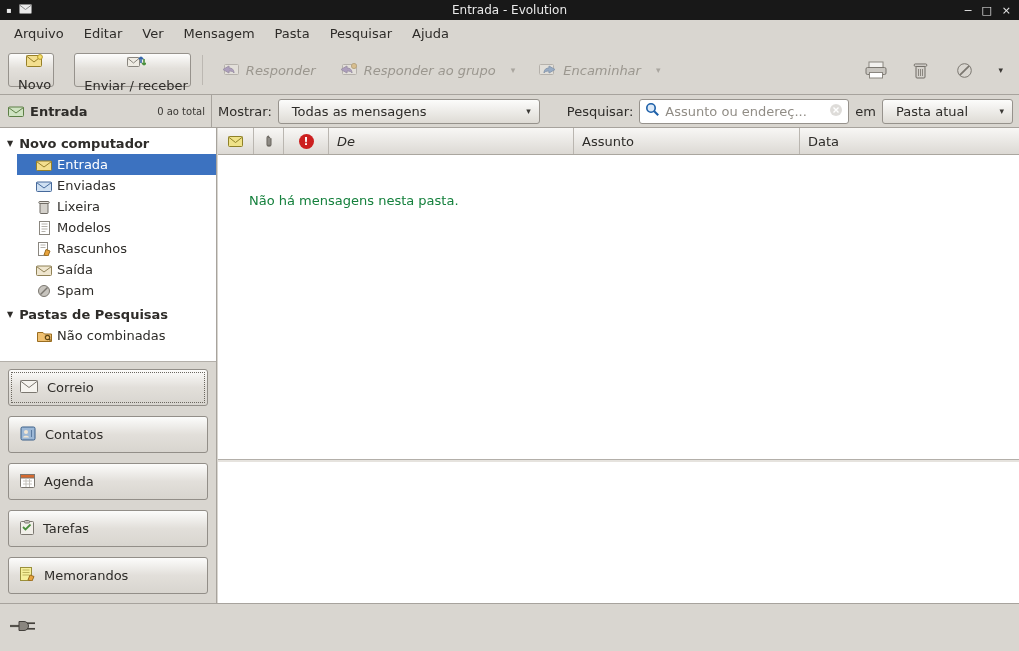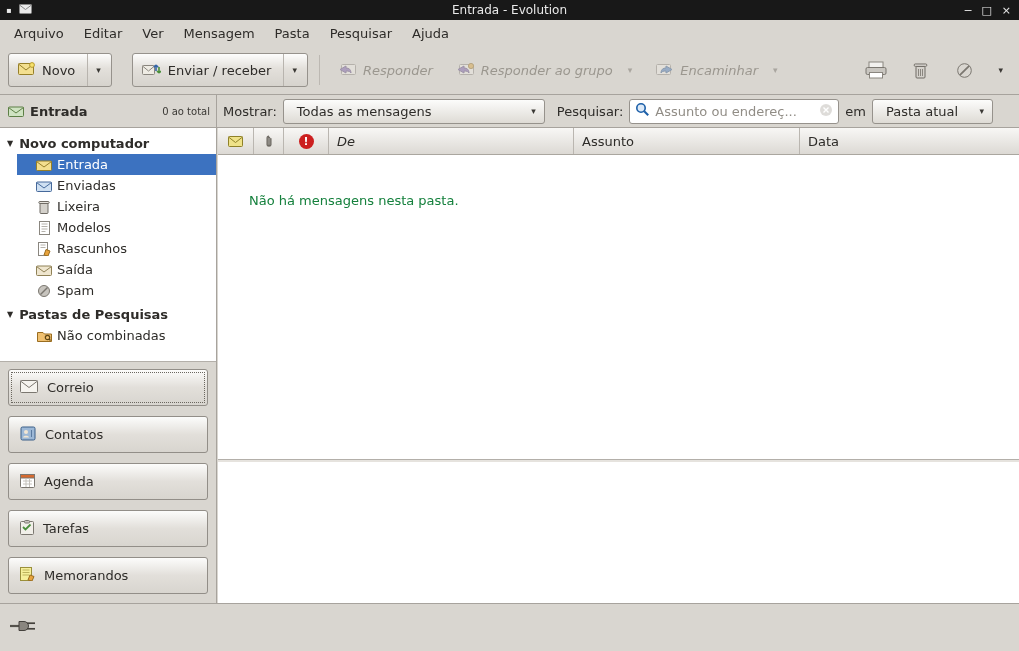--- a/index.html
+++ b/index.html
@@ -13,40 +13,40 @@
   .tb-left { position:absolute; left:6px; top:0; height:20px; display:flex; align-items:center; gap:8px; z-index:2; }
   .tb-right { position:absolute; right:8px; top:0; height:20px; display:flex; align-items:center; gap:10px; z-index:2; font-size:11px; }
   .tb-right span { cursor:default; }
 
   
   .menubar { position:absolute; top:20px; left:0; right:0; height:26px; display:flex; align-items:center; padding-left:4px; background:#d9d6d0; }
   .menu-item { padding:4px 10px; }
 
   
   .toolbar { position:absolute; top:46px; left:0; right:0; height:49px; display:flex; align-items:center; padding:0 8px; gap:8px; border-bottom:1px solid #a7a39d; background:#d9d6d0; }
-  .tbtn { display:flex; align-items:center; height:34px; border:1px solid #96928c; border-radius:3px; background:linear-gradient(#fdfdfc,#e3e0db 45%,#d6d3cd); padding:0 2px 0 9px; gap:7px; }
+  .tbtn { display:flex; align-items:center; height:34px; border:1px solid #96928c; border-radius:3px; background:linear-gradient(#fdfdfc,#e3e0db 45%,#d6d3cd); padding:0 2px 0 9px; gap:7px;flex-direction:column; }
   .tbtn .arrow-part { align-self:stretch; display:flex; align-items:center; padding:0 8px; border-left:1px solid #b8b4ae; margin-left:5px; font-size:9px; color:#3a3834; }
   .tbtn-flat { display:flex; align-items:center; height:34px; padding:0 8px; gap:7px; color:#9b978f;font-style:italic; }
   .tbtn-flat .micon { opacity:.45; }
   .tbtn-flat .drop { font-size:9px; color:#aaa69f; margin-left:8px; }
   .icon-btn { width:36px; height:36px; display:flex; align-items:center; justify-content:center; }
   .vsep { width:1px; height:30px; background:#bcb8b2; margin:0 3px; }
   .tb-spacer { flex:1; }
   .overflow-arrow { font-size:9px; color:#3a3834; padding:0 8px; }
 
   
   .filterrow { position:absolute; top:95px; left:0; right:0; height:33px; display:flex; border-bottom:1px solid #a7a39d; background:#d9d6d0; }
   .folder-header { width:217px; border-right:1px solid #a7a39d; display:flex; align-items:center; gap:6px; padding:0 6px 0 8px; }
   .folder-header .fname { font-weight:bold; }
   .folder-header .fcount { margin-left:auto; font-size:10px; color:#3a3834; }
   .filters { flex:1; display:flex; align-items:center; gap:6px; padding:0 6px; }
   .combo { height:25px; border:1px solid #96928c; border-radius:3px; background:linear-gradient(#fcfcfb,#dedbd5); display:flex; align-items:center; padding:0 8px 0 13px;justify-content:center; }
   .combo .drop { margin-left:auto; font-size:9px; color:#3a3834; padding-left:10px; }
   .combo-show { width:262px; }
-  .combo-scope { width:121px; }
+  .combo-scope { width:131px; }
   .search-entry { width:210px; height:25px; background:#fff; border:1px solid #96928c; border-radius:3px; display:flex; align-items:center; gap:5px; padding:0 5px; }
   .search-entry input { border:none; outline:none; flex:1; min-width:0; font:13px "DejaVu Sans",sans-serif; color:#8b5cf6; background:transparent; }
   .search-entry input::placeholder { color:#918d86; }
   .clear-ic { opacity:.55; }
 
   
   .sidebar { position:absolute; top:128px; bottom:48px; left:0; width:217px; border-right:1px solid #a7a39d; background:#d9d6d0; display:flex; flex-direction:column; }
   .tree { height:234px; background:#fff; border-bottom:1px solid #b3afa9; padding-top:4px; }
   .tree-group { height:22px; display:flex; align-items:center; gap:6px; padding-left:7px; font-weight:bold; }
   .expander { font-size:8px; color:#2e2c29; }
@@ -205,21 +205,21 @@
       </span>
       <span class="fname">Entrada</span>
       <span class="fcount">0 ao total</span>
     </div>
     <div class="filters">
       <span>Mostrar:</span>
       <div class="combo combo-show">
         <span>Todas as mensagens</span>
         <span class="drop">▾</span>
       </div>
-      <span style="margin-left:6px;">Pesquisar:</span>
+      <span style="margin-left:21px;">Pesquisar:</span>
       <div class="search-entry">
         <span>
           <svg width="15" height="15" viewBox="0 0 15 15">
               <circle cx="6" cy="6" r="4.2" fill="#dce9f7" stroke="#1c5fa8" stroke-width="1.6"></circle>
               <path d="M9.2 9.2 L13.2 13.2" stroke="#1c5fa8" stroke-width="2"></path>
             </svg>
         </span>
         <input value="" placeholder="Assunto ou endereç..." style="">
         <span class="clear-ic">
           <svg width="14" height="14" viewBox="0 0 14 14">

